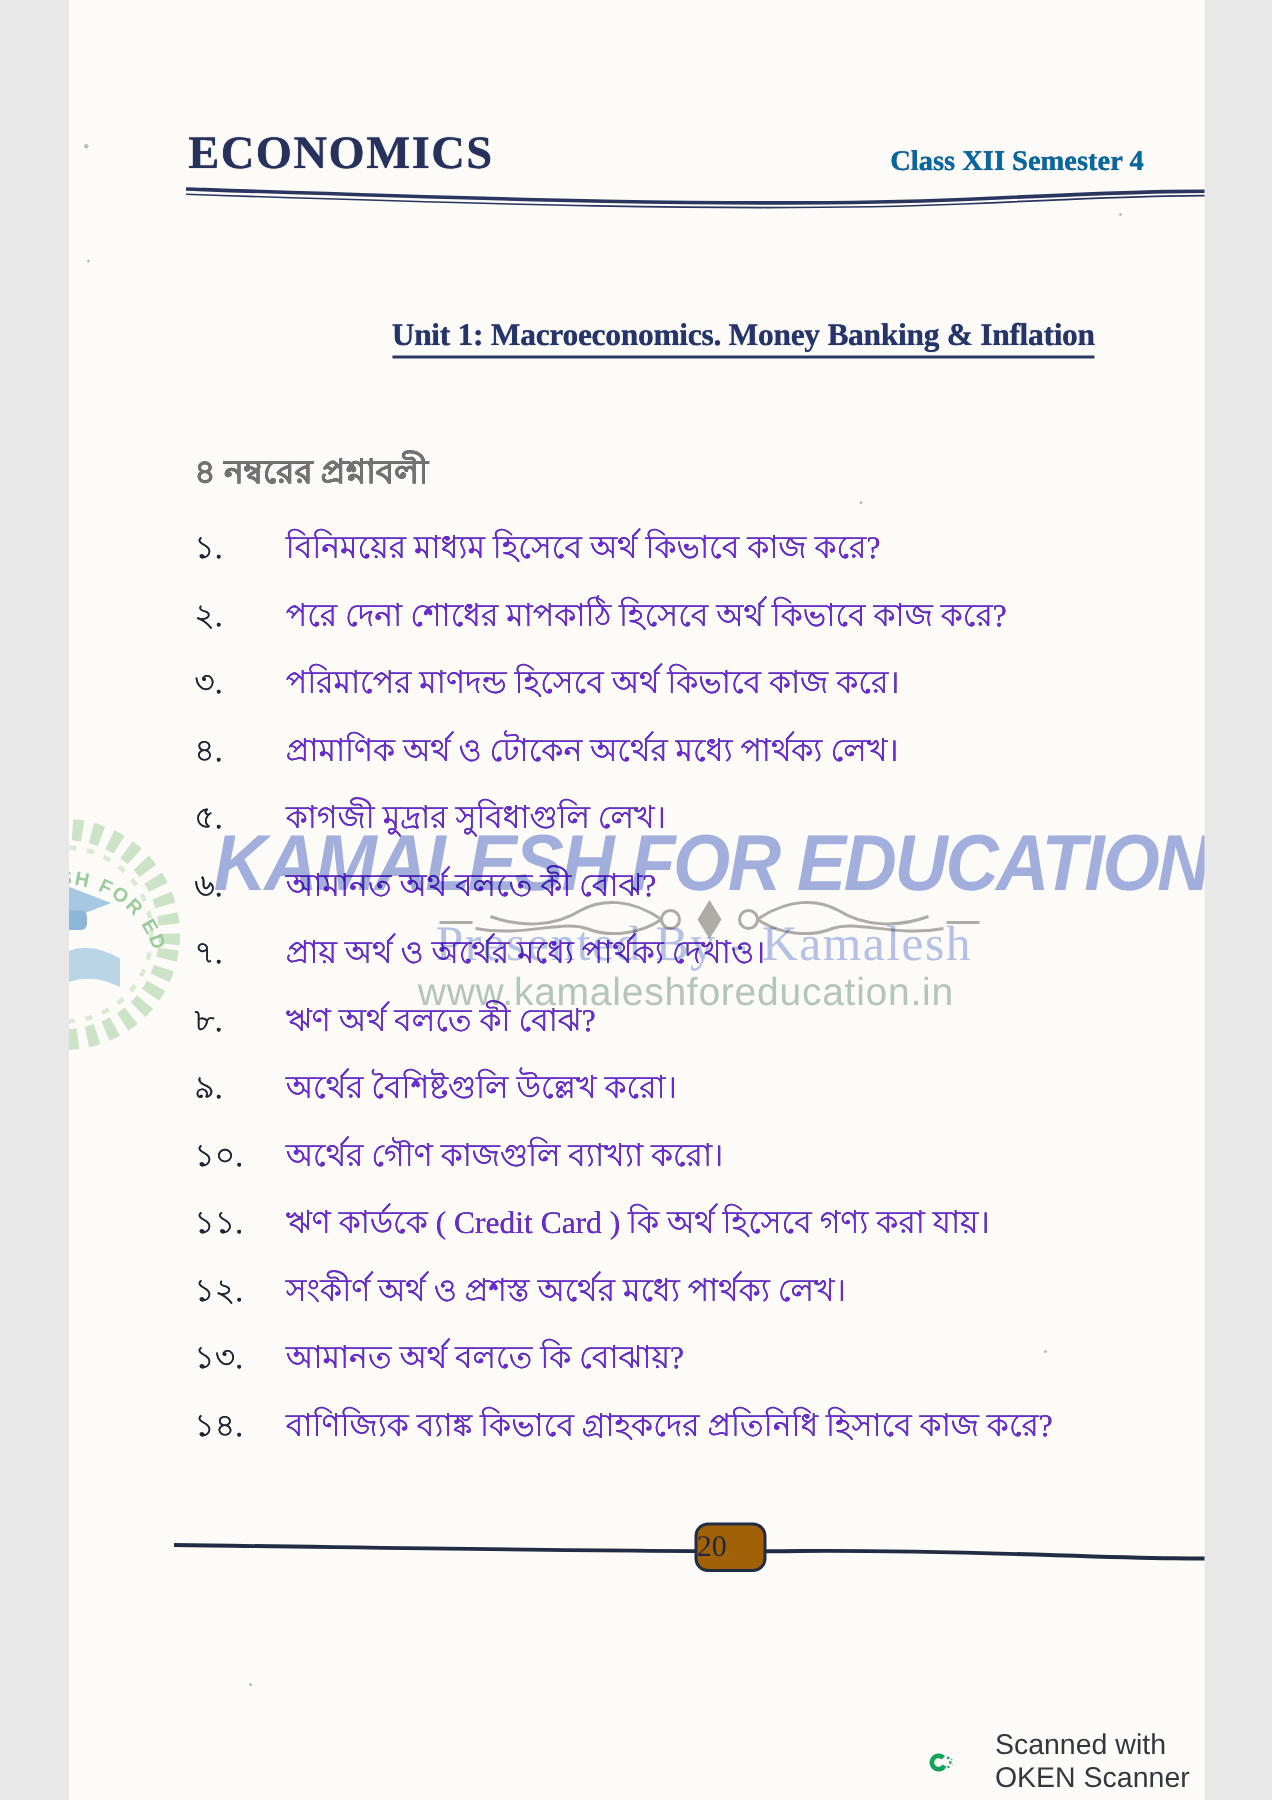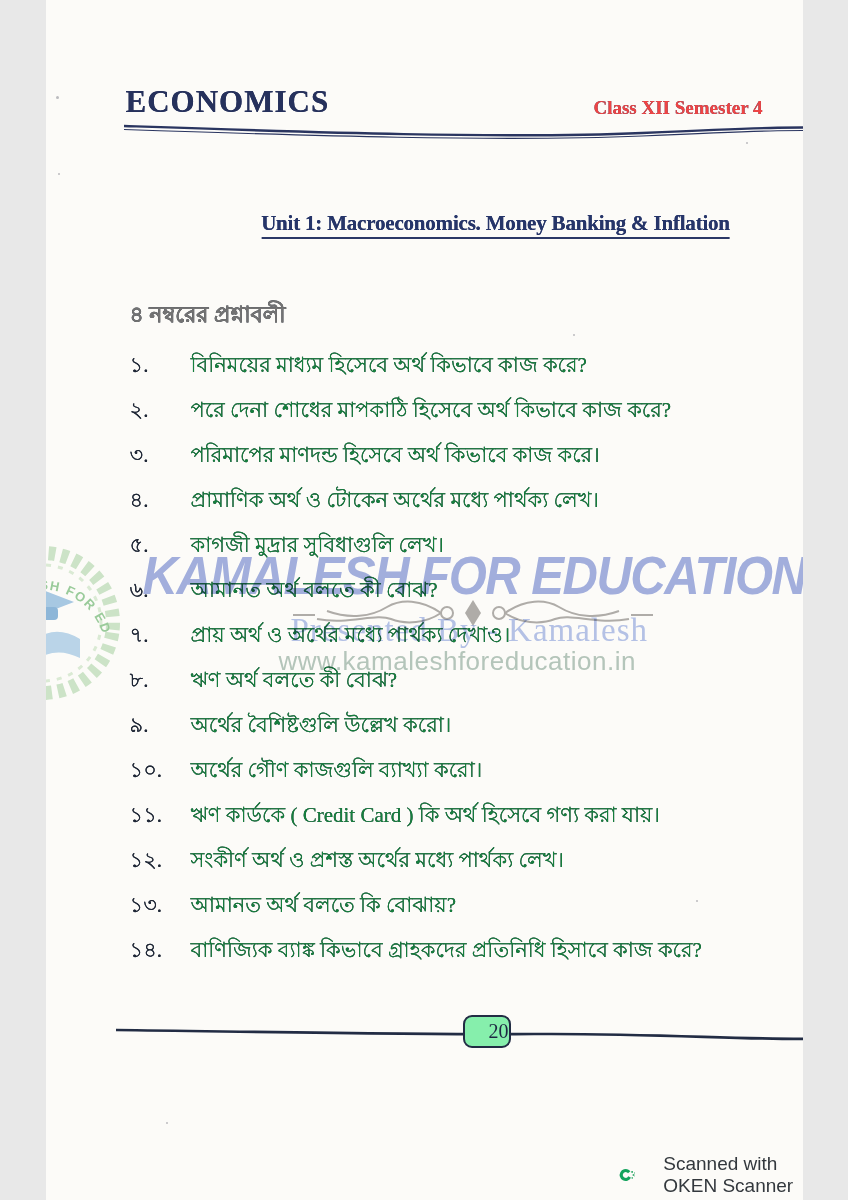--- a/index.html
+++ b/index.html
@@ -8,21 +8,21 @@
     background:#fcfbf8; overflow:hidden;
     font-family:"Liberation Serif", serif; color:#222b3d;
   }
   .abs{position:absolute;}
   
   .subject{
     left:80px; top:84px; font-size:31px; font-weight:bold; letter-spacing:1px;
     color:#26315c; text-shadow:0 0 .6px #26315c;
   }
   .class-label{
-    right:40px; top:97px; font-size:19px; font-weight:bold; color:#ef4444;
+    right:40px; top:97px; font-size:19px; font-weight:bold; color:#0369a1;
     text-shadow:0 0 .5px #26315c;
   }
   .header-rule{left:76px; top:118px;}
   
   .main-title{
     top:160px; left:452px; transform:translateX(-50%); white-space:nowrap;
     font-size:25px; font-weight:bold; color:#263569; letter-spacing:.4px;
     border-bottom:3px solid #2b3866; padding-bottom:3px;
     text-shadow:0 0 .6px #263569;
   }
@@ -35,21 +35,21 @@
   
   .section-heading{
     left:84px; top:297px; font-size:22px; color:#737373; font-weight:bold;
     text-shadow:0 0 .4px #1d2534;
   }
   .q-list{
     left:84px; top:349px; width:710px; margin:0; padding:0; list-style:none;
   }
   .q-row{display:flex; align-items:flex-start; height:45px;}
   .q-num{flex:none; width:61px; font-size:21px; color:#1f2736; text-shadow:0 0 .4px #1f2736;}
-  .q-text{font-size:21px; color:#15803d; white-space:nowrap; text-shadow:0 0 .4px #1f2736;}
+  .q-text{font-size:21px; color:#6d28d9; white-space:nowrap; text-shadow:0 0 .4px #1f2736;}
   
   .wm{pointer-events:none; mix-blend-mode:multiply;}
   .wm-main{
     left:97px; top:548px; font-family:"Liberation Sans", sans-serif;
     font-size:49px; font-weight:bold; font-style:italic; letter-spacing:-1.5px;
     color:#a4b1e3; white-space:nowrap; transform:scaleY(1.08);
   }
   .wm-flourish{left:243px; top:594px;}
   .wm-presented{
     left:245px; top:612px; font-size:33px; letter-spacing:1px;
@@ -58,22 +58,22 @@
   .wm-site{
     left:233px; top:646px; font-family:"Liberation Sans", sans-serif;
     font-size:26px; letter-spacing:.5px; color:#b6c8bf; white-space:nowrap;
   }
   .wm-logo-left{left:-88px; top:538px;}
   .wm-logo-right{left:775px; top:540px;}
   
   .bottom-rule{left:68px; top:1014px;}
   .page-badge{
     left:417px; top:1015px; width:44px; height:29px;
-    border:2.5px solid #222c44; border-radius:9px; background:#86efac;
-    display:flex; align-items:center; justify-content:flex-end;
+    border:2.5px solid #222c44; border-radius:9px; background:#a16207;
+    display:flex; align-items:center; justify-content:flex-start;
     font-size:20px; color:#1d2742;
   }
   
   .scanner-badge{left:573px; top:1153px; display:flex; align-items:center; gap:28px;}
   .scanner-text{
     font-family:"Liberation Sans", sans-serif; font-size:19px; color:#33383d;
   }
   .speck{position:absolute; border-radius:50%; background:rgba(90,92,104,.4);}
 </style>
 </head>

